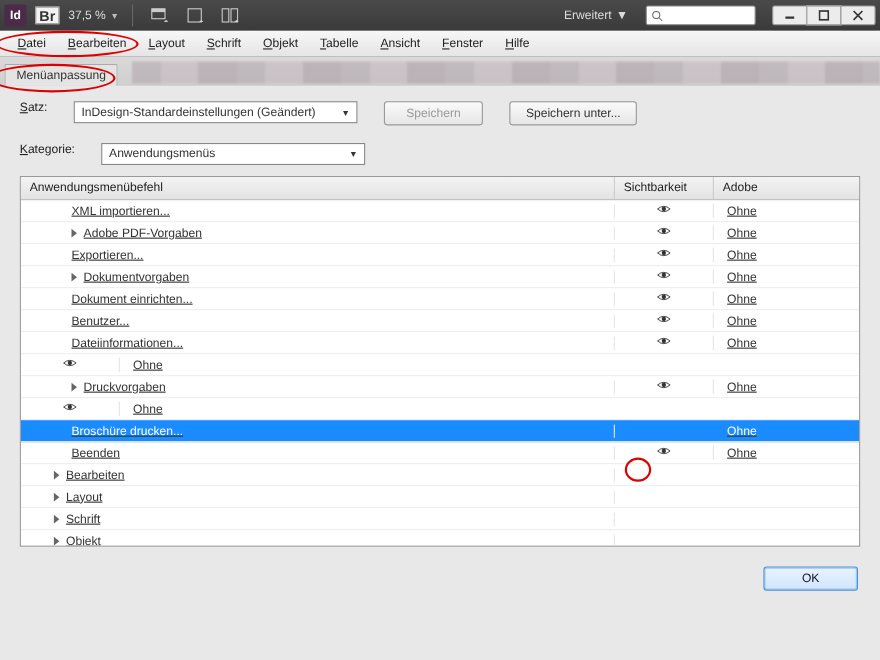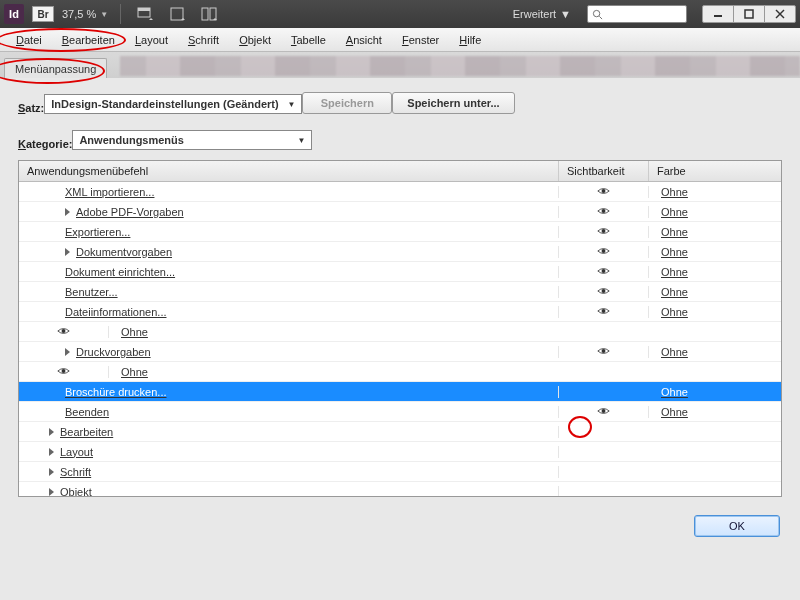--- a/index.html
+++ b/index.html
@@ -1,21 +1,21 @@
 <!DOCTYPE html>
 <html><head>
 <meta charset="utf-8">
 <style>
   * { box-sizing: border-box; margin: 0; padding: 0; font-family: Tahoma, Arial, sans-serif; font-size: 11px; }
   body { background: #e8e8e8; width: 800px; height: 600px; overflow: hidden; color: #333; }
 
   
   .titlebar { height: 28px; background: linear-gradient(#4a4a4a,#3a3a3a); display: flex; align-items: center; padding: 0 4px; gap: 8px; color: #ddd; }
   .app-icon { width: 20px; height: 20px; background: #4b2a4a; color: #fff; display:flex; align-items:center; justify-content:center; font-weight:bold; font-size:11px; border-radius:2px;}
-  .br-icon { width: 22px; height: 16px; background:#f3f3f3; border:1px solid #999; color:#333; display:flex; align-items:center; justify-content:center; font-size:10px; font-weight:bold;}
+  .br-icon { width: 22px; height: 16px; background:#f3f3f3; border:1px solid #999; color:#333; display:flex; align-items:center; justify-content:center; font-size:13px; font-weight:bold;}
   .zoom { color:#ddd; font-size:11px; display:flex; align-items:center; gap:4px;}
   .zoom .caret { font-size:8px; color:#bbb; }
   .tb-sep { width:1px; height:20px; background:#666; margin:0 4px;}
   .tb-btn { width:24px; height:20px; display:flex; align-items:center; justify-content:center; color:#ccc; }
   .tb-btn svg { width:16px; height:16px; }
   .spacer { flex:1; }
   .workspace { color:#ddd; font-size:11px; display:flex; align-items:center; gap:4px; margin-right:8px;}
   .searchbox { width:100px; height:18px; background:#fff; border:1px solid #888; border-radius:2px; display:flex; align-items:center; padding:0 4px; gap:4px;}
   .searchbox svg { width:11px; height:11px; }
   .window-controls { display:flex; gap:0; margin-left:8px;}
@@ -31,21 +31,21 @@
   
   .ellipse { position:absolute; border:2px solid #d00; border-radius:50%; pointer-events:none; }
 
   
   .panelbar { height:26px; background:linear-gradient(#d9d9d9,#cfcfcf); display:flex; align-items:flex-end; padding:0 4px; position:relative;}
   .panel-tab { background:#e4e4e4; border:1px solid #aaa; border-bottom:none; padding:4px 10px 3px; font-size:11px; color:#333; border-top-left-radius:2px; border-top-right-radius:2px;}
   .panelbar::after { content:""; position:absolute; left:120px; right:0; top:4px; bottom:2px; background: repeating-linear-gradient(90deg,#b8aeb3 0 26px,#c7bcc1 26px 60px,#b2a6ac 60px 95px); filter: blur(1px); opacity:.7;}
 
   
   .content { padding:14px 18px 10px; background:#e8e8e8;}
-  .row { display:flex; align-items:flex-end; gap:0; margin-bottom:16px;font-weight:bold;}
+  .row { display:flex; align-items:flex-start; gap:24px; margin-bottom:16px;}
   .label { color:#222; }
   .label u { text-decoration:underline; }
   .dropdown { height:20px; background:#fff; border:1px solid #888; display:flex; align-items:center; padding:0 6px; gap:6px; }
   .dropdown .dd-caret { font-size:8px; color:#333; margin-left:auto;}
   .btn { height:22px; min-width:90px; padding:0 14px; background:linear-gradient(#fafafa,#e6e6e6); border:1px solid #999; border-radius:3px; display:flex; align-items:center; justify-content:center; color:#333;}
   .btn.disabled { color:#999; }
 
   
   .table-wrap { border:1px solid #999; background:#fff; margin-top:4px;}
   .thead { display:flex; background:linear-gradient(#f3f3f3,#e3e3e3); border-bottom:1px solid #bbb; }
@@ -161,21 +161,21 @@
     <div class="dropdown" style="width:240px">
       <span>Anwendungsmenüs</span>
       <span class="dd-caret">▼</span>
     </div>
   </div>
 
   <div class="table-wrap">
     <div class="thead">
       <div class="th c1">Anwendungsmenübefehl</div>
       <div class="th c2">Sichtbarkeit</div>
-      <div class="th c3">Farbe</div>
+      <div class="th c3">Adobe</div>
     </div>
     <div class="tbody" id="tbody">
         <div class="tr">
           <div class="td1">
             <span class="indent-2"></span>
             <span>XML importieren...</span>
           </div>
           <div class="td2">
             <span class="eye"><svg viewBox="0 0 16 12">
                 <path d="M1 6 Q8 0 15 6 Q8 12 1 6 Z" fill="none" stroke="#333"></path>

